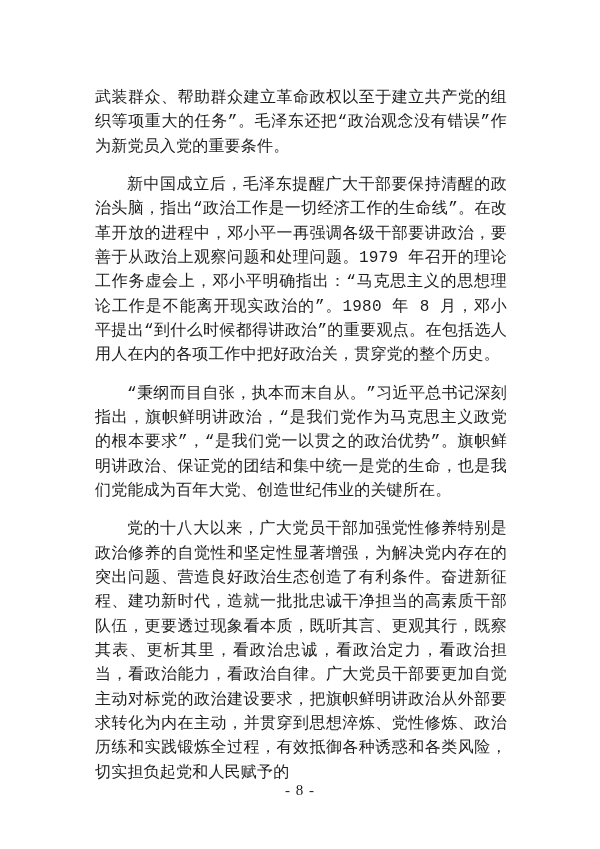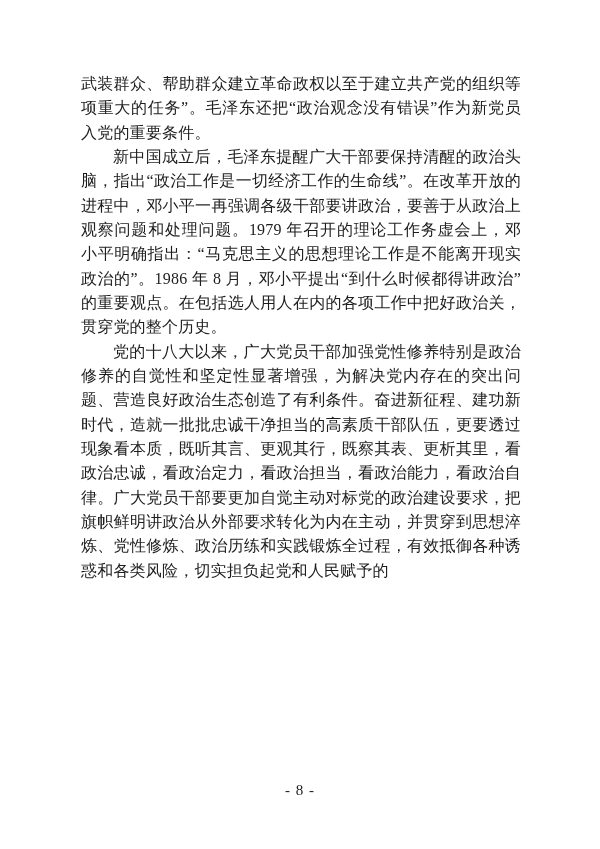--- a/index.html
+++ b/index.html
@@ -28,22 +28,23 @@
     top: 72px;
     width: 440px;
     color: #1d1d1d;
     font-size: 16px;
     line-height: 24.33px;
     text-align: justify;
     text-justify: inter-ideograph;
     letter-spacing: 0.2px;
   }
   .text-block p {
-    margin: 0;
+    margin: 14px;
     padding: 0;
+    font-family: Liberation Mono, monospace;
   }
   .text-block p.indent {
     text-indent: 2em;
   }
   .page-footer {
     position: absolute;
     left: 0;
     top: 782px;
     width: 600px;
     text-align: center;
@@ -51,17 +52,18 @@
     font-size: 15px;
     letter-spacing: 1px;
   }
 </style>
 </head>
 <body>
 
 <div class="page">
   <div class="text-block">
     <p>武装群众、帮助群众建立革命政权以至于建立共产党的组织等项重大的任务”。毛泽东还把“政治观念没有错误”作为新党员入党的重要条件。</p>
-    <p class="indent">新中国成立后，毛泽东提醒广大干部要保持清醒的政治头脑，指出“政治工作是一切经济工作的生命线”。在改革开放的进程中，邓小平一再强调各级干部要讲政治，要善于从政治上观察问题和处理问题。1979 年召开的理论工作务虚会上，邓小平明确指出：“马克思主义的思想理论工作是不能离开现实政治的”。1986 年 8 月，邓小平提出“到什么时候都得讲政治”的重要观点。在包括选人用人在内的各项工作中把好政治关，贯穿党的整个历史。</p>
+    <p class="indent">新中国成立后，毛泽东提醒广大干部要保持清醒的政治头脑，指出“政治工作是一切经济工作的生命线”。在改革开放的进程中，邓小平一再强调各级干部要讲政治，要善于从政治上观察问题和处理问题。1979 年召开的理论工作务虚会上，邓小平明确指出：“马克思主义的思想理论工作是不能离开现实政治的”。1980 年 8 月，邓小平提出“到什么时候都得讲政治”的重要观点。在包括选人用人在内的各项工作中把好政治关，贯穿党的整个历史。</p>
+    <p class="indent">“秉纲而目自张，执本而末自从。”习近平总书记深刻指出，旗帜鲜明讲政治，“是我们党作为马克思主义政党的根本要求”，“是我们党一以贯之的政治优势”。旗帜鲜明讲政治、保证党的团结和集中统一是党的生命，也是我们党能成为百年大党、创造世纪伟业的关键所在。</p>
     <p class="indent">党的十八大以来，广大党员干部加强党性修养特别是政治修养的自觉性和坚定性显著增强，为解决党内存在的突出问题、营造良好政治生态创造了有利条件。奋进新征程、建功新时代，造就一批批忠诚干净担当的高素质干部队伍，更要透过现象看本质，既听其言、更观其行，既察其表、更析其里，看政治忠诚，看政治定力，看政治担当，看政治能力，看政治自律。广大党员干部要更加自觉主动对标党的政治建设要求，把旗帜鲜明讲政治从外部要求转化为内在主动，并贯穿到思想淬炼、党性修炼、政治历练和实践锻炼全过程，有效抵御各种诱惑和各类风险，切实担负起党和人民赋予的</p>
   </div>
   <div class="page-footer">- 8 -</div>
 </div>
 
 </body></html>

